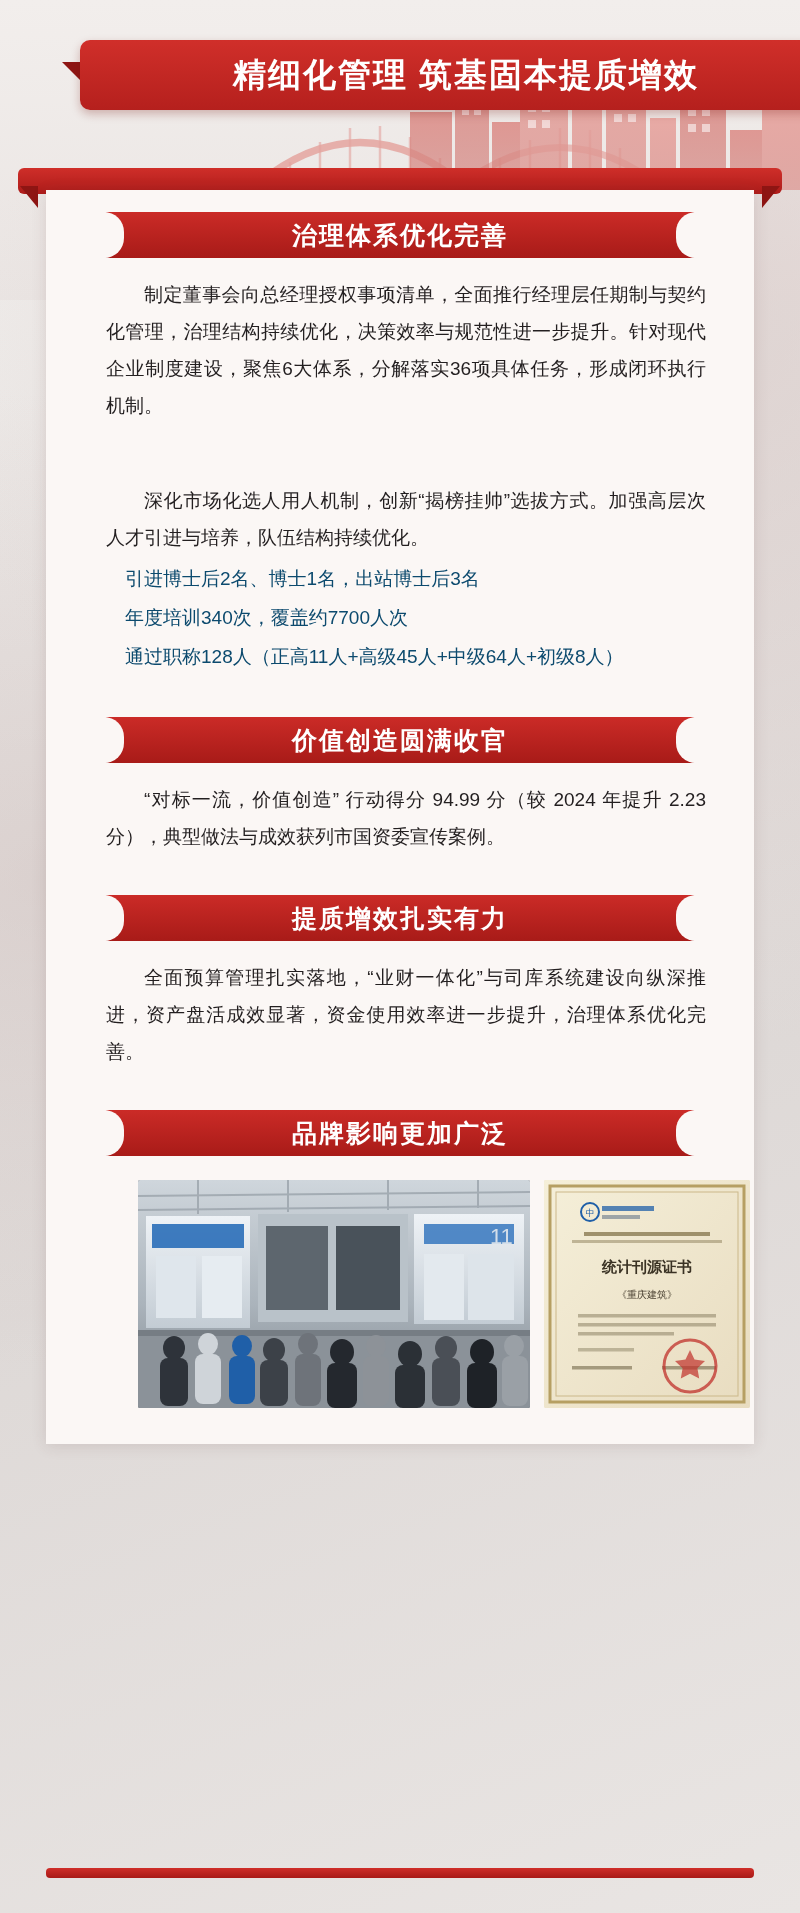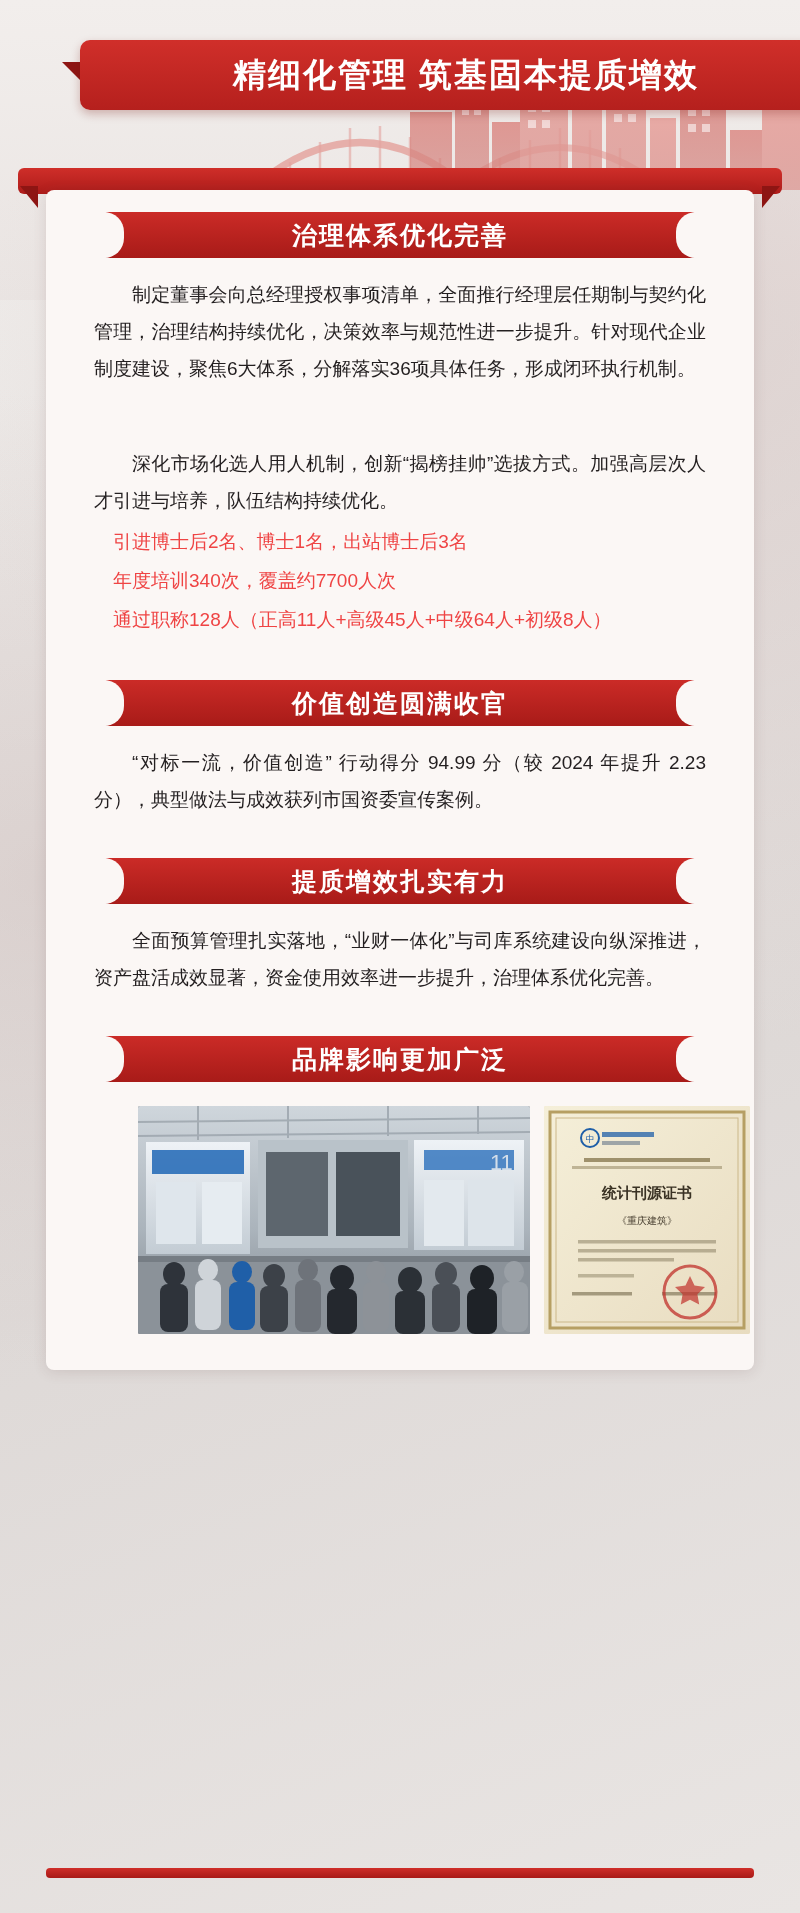--- a/index.html
+++ b/index.html
@@ -98,21 +98,21 @@
   .frame-top:before { left: 2px;  clip-path: polygon(0 0, 100% 0, 100% 100%); }
   .frame-top:after  { right: 2px; clip-path: polygon(0 0, 100% 0, 0 100%); }
 
   
   .card {
     position: absolute;
     left: 46px;
     top: 190px;
     width: 708px;
     background: #fbf7f5;
-    border-radius: 8px;
+    border-radius: 0;
     box-shadow: 0 2px 14px rgba(90,60,56,0.14);
     padding: 22px 0 36px 0;
     box-sizing: border-box;
   }
 
   .frame-bottom {
     position: absolute;
     left: 46px;
     top: 1868px;
     width: 708px;
@@ -147,31 +147,32 @@
   .sec-head .sec-title {
     color: #ffffff;
     font-size: 25px;
     font-weight: bold;
     letter-spacing: 2px;
     z-index: 2;
   }
 
   .sec-body {
     padding: 18px 48px 0 48px;
+    margin-left: 12px;
   }
   .para {
     color: #231f20;
     font-size: 19px;
     line-height: 1.95;
     text-align: justify;
     margin: 0 0 4px 0;
     text-indent: 2em;
   }
   .bullet-line {
-    color: #ef4444;
+    color: #0c4a6e;
     font-size: 19px;
     line-height: 2.05;
     margin: 0;
     text-indent: 1em;
   }
 
   .sec-gap { height: 34px; }
 
   
   .media-row {

